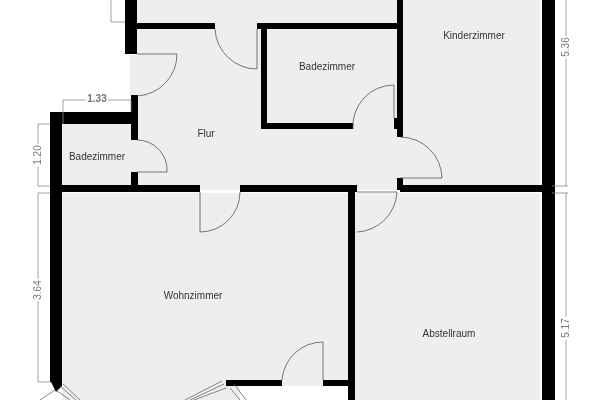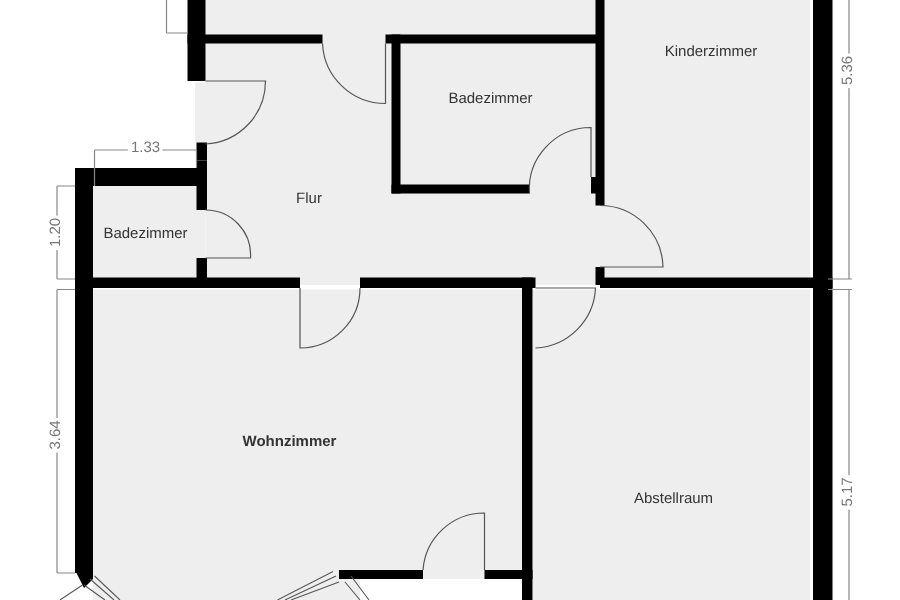--- a/index.html
+++ b/index.html
@@ -1,21 +1,21 @@
 <!DOCTYPE html>
 <html><head>
 <meta charset="utf-8">
 <style>
   html, body { margin: 0; padding: 0; background: #ffffff; }
   body { width: 600px; height: 400px; overflow: hidden; position: relative; font-family: "Liberation Sans", sans-serif; }
   #plan { position: absolute; left: 0; top: 0; width: 600px; height: 400px; }
   .room-label { position: absolute; font-size: 10px; color: #333333; white-space: nowrap; transform: translate(-50%, -50%); font-family: "Liberation Sans", sans-serif; }
   .dim-label { position: absolute; font-size: 10px; color: #777777; background: #ffffff; padding: 0 2px; white-space: nowrap; font-family: "Liberation Sans", sans-serif; line-height: 10px; }
   .dim-v { transform: translate(-50%, -50%) rotate(-90deg); }
-  .dim-h { transform: translate(-50%, -50%); }
+  .dim-h { transform: translate(-50%, -50%); font-weight: bold; }
 </style>
 </head>
 <body>
 
 <svg id="plan" viewBox="0 0 600 400" xmlns="http://www.w3.org/2000/svg">
 
   <g fill="#eeeeee">
     <rect x="137" y="0" width="403" height="190"></rect>
     <rect x="62" y="124" width="75" height="64"></rect>
     <rect x="62" y="193" width="287" height="207"></rect>
@@ -82,20 +82,20 @@
     <path d="M38,193 L50,193 M38,382 L50,382 M38,193 L38,382"></path>
     <path d="M566,0 L566,186 M552,186 L568,186"></path>
     <path d="M566,193 L566,400 M552,193 L568,193"></path>
   </g>
 </svg>
 
 <div class="room-label" style="left:474px;top:35px;">Kinderzimmer</div>
 <div class="room-label" style="left:327px;top:66px;">Badezimmer</div>
 <div class="room-label" style="left:206px;top:133px;">Flur</div>
 <div class="room-label" style="left:97px;top:156px;">Badezimmer</div>
-<div class="room-label" style="left:193px;top:295px;font-weight:bold;">Wohnzimmer</div>
+<div class="room-label" style="left:193px;top:295px;">Wohnzimmer</div>
 <div class="room-label" style="left:449px;top:333px;">Abstellraum</div>
 
 <div class="dim-label dim-h" style="left:97px;top:99px;">1.33</div>
 <div class="dim-label dim-v" style="left:38px;top:155px;">1.20</div>
 <div class="dim-label dim-v" style="left:38px;top:290px;">3.64</div>
 <div class="dim-label dim-v" style="left:566px;top:47px;">5.36</div>
 <div class="dim-label dim-v" style="left:566px;top:328px;">5.17</div>
 
 </body></html>

